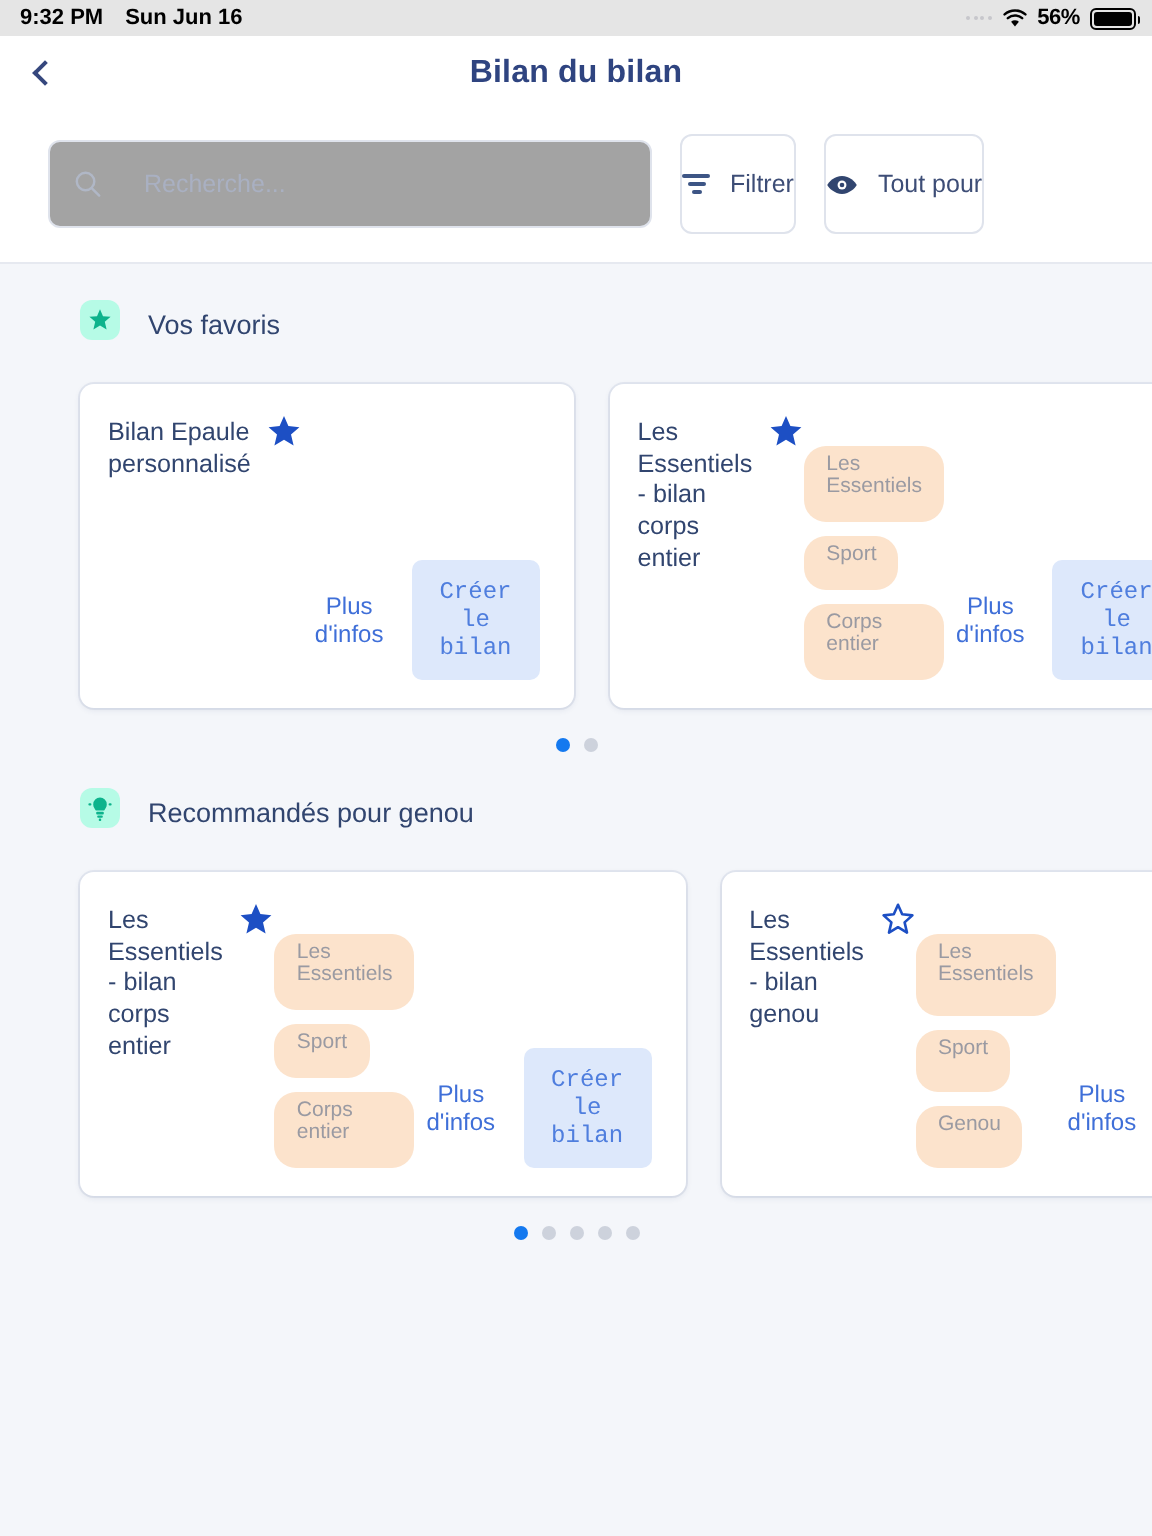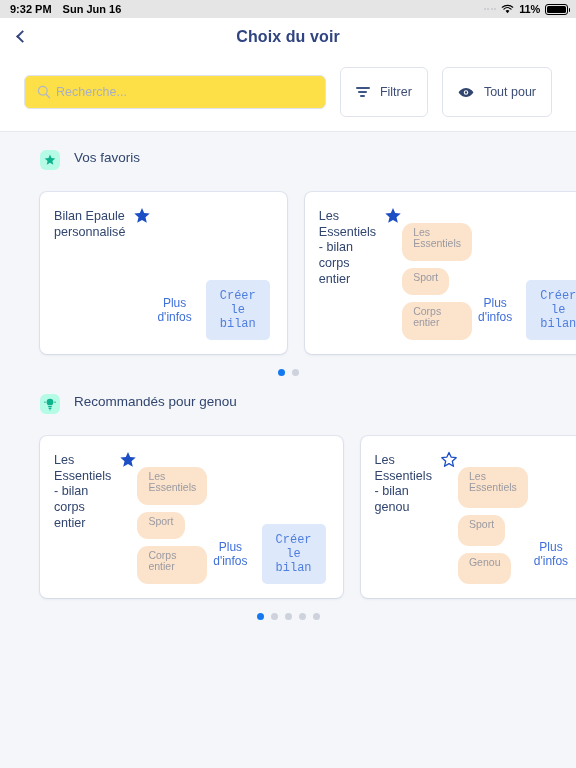--- a/index.html
+++ b/index.html
@@ -45,48 +45,48 @@
   }
 
   
   .searchrow{
     background:#ffffff;
     padding:12px 24px 14px 24px;
     display:flex; align-items:center; gap:14px;
     border-bottom:1px solid #e6e9f0;
   }
   .search-field{
-    flex:1 1 auto; height:34px; background:#fde047;
+    flex:1 1 auto; height:44px; background:#a3a3a3;
     border:1px solid #dfe3ec; border-radius:6px;
-    display:flex; align-items:center; padding:0 12px; gap:5px;
+    display:flex; align-items:center; padding:0 12px; gap:21px;
     max-width:302px;
   }
   .search-ico{ width:14px; height:14px; flex:0 0 auto; }
   .search-input{
     border:0; outline:0; background:transparent; flex:1;
     font-family:"Liberation Sans", sans-serif;
     font-size:12.5px; color:#3b4a6b;
   }
   .search-input::placeholder{ color:#a9b0c2; }
   .pill-btn{
     height:50px; border:1px solid #dfe3ec; border-radius:6px; background:#ffffff;
-    display:flex; align-items:center; gap:10px; padding:0 15px;
+    display:flex; align-items:center; gap:10px; padding:0 0;
     font-size:12.5px; color:#3d4d76; cursor:pointer; white-space:nowrap;
   }
   .filter-ico{ display:flex; flex-direction:column; align-items:center; gap:2.2px; }
   .filter-ico i{ display:block; height:2px; background:#3d5585; border-radius:1px; }
   .filter-ico i:nth-child(1){ width:14px; }
   .filter-ico i:nth-child(2){ width:9px; }
   .filter-ico i:nth-child(3){ width:5px; }
   .eye-ico{ width:16px; height:11px; }
 
   
   .content{ padding:0 0 0 0; }
   .section-head{
-    display:flex; align-items:flex-start; gap:14px;
+    display:flex; align-items:flex-end; gap:14px;
     padding:18px 0 0 40px;
   }
   .sec-badge{
     width:20px; height:20px; border-radius:6px; background:#b6fbe6;
     display:flex; align-items:center; justify-content:center; flex:0 0 auto;
   }
   .sec-title{ font-size:13.5px; color:#31456f; font-weight:500; }
 
   .cards{
     display:flex; gap:18px;
@@ -132,32 +132,32 @@
         <i></i>
         <i></i>
         <i></i>
         <i></i>
       </span>
     <svg class="wifi" viewBox="0 0 16 12">
       <path d="M8 11.2 L5.6 8.3 a3.6 3.6 0 0 1 4.8 0 Z" fill="#000"></path>
       <path d="M3.6 6.1 a6.6 6.6 0 0 1 8.8 0" stroke="#000" stroke-width="1.5" fill="none" stroke-linecap="round"></path>
       <path d="M1.6 3.8 a9.8 9.8 0 0 1 12.8 0" stroke="#000" stroke-width="1.5" fill="none" stroke-linecap="round"></path>
     </svg>
-    <span class="batt-pct">11%</span>
+    <span class="batt-pct">56%</span>
     <span class="batt">
         <i></i>
       </span>
   </div>
 </div>
 
 <div class="navbar">
   <div class="back-btn">
     <span class="chev"></span>
   </div>
-  <div class="nav-title">Choix du voir</div>
+  <div class="nav-title">Bilan du bilan</div>
 </div>
 
 <div class="searchrow">
   <div class="search-field">
     <svg class="search-ico" viewBox="0 0 16 16">
       <circle cx="6.6" cy="6.6" r="5" fill="none" stroke="#b0b7c6" stroke-width="1.4"></circle>
       <line x1="10.4" y1="10.6" x2="14.4" y2="14.6" stroke="#b0b7c6" stroke-width="1.4" stroke-linecap="round"></line>
     </svg>
     <input class="search-input" type="text" placeholder="Recherche..." style="">
   </div>

